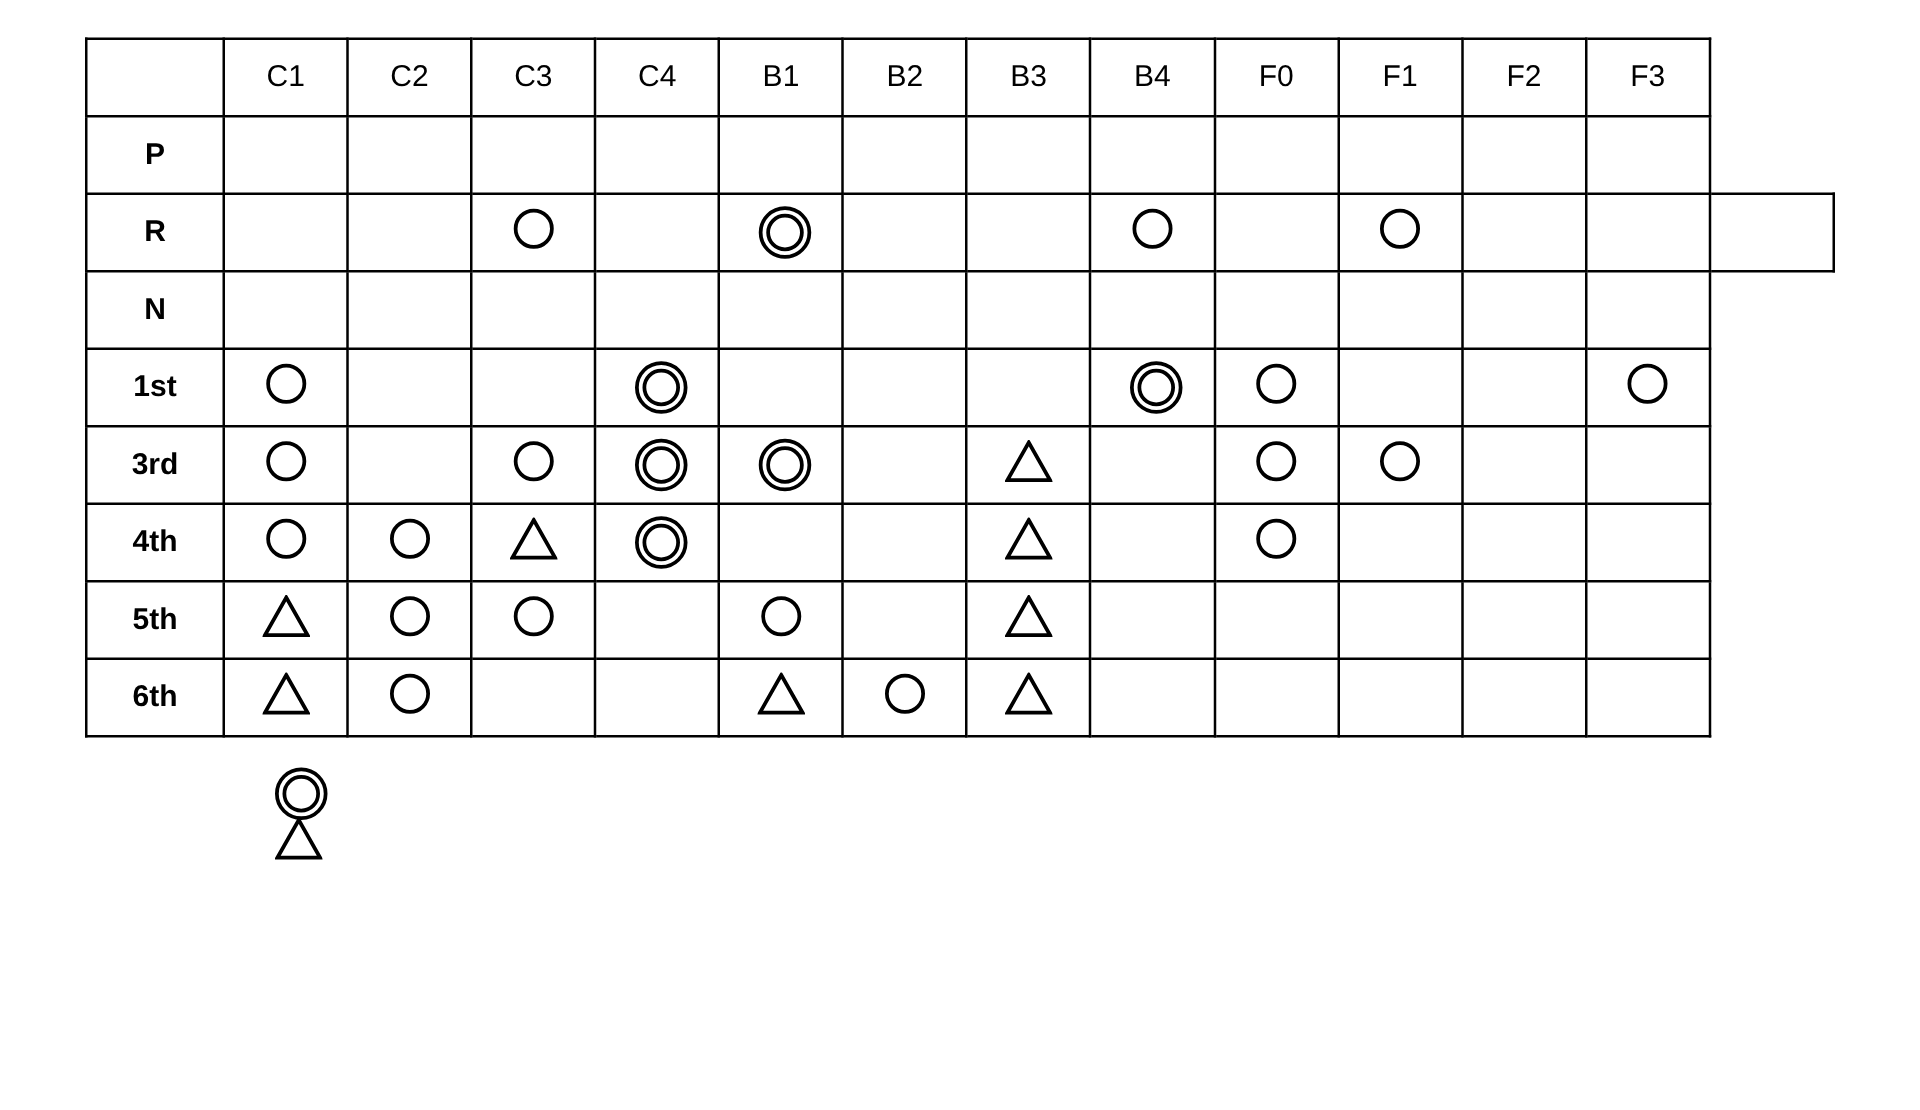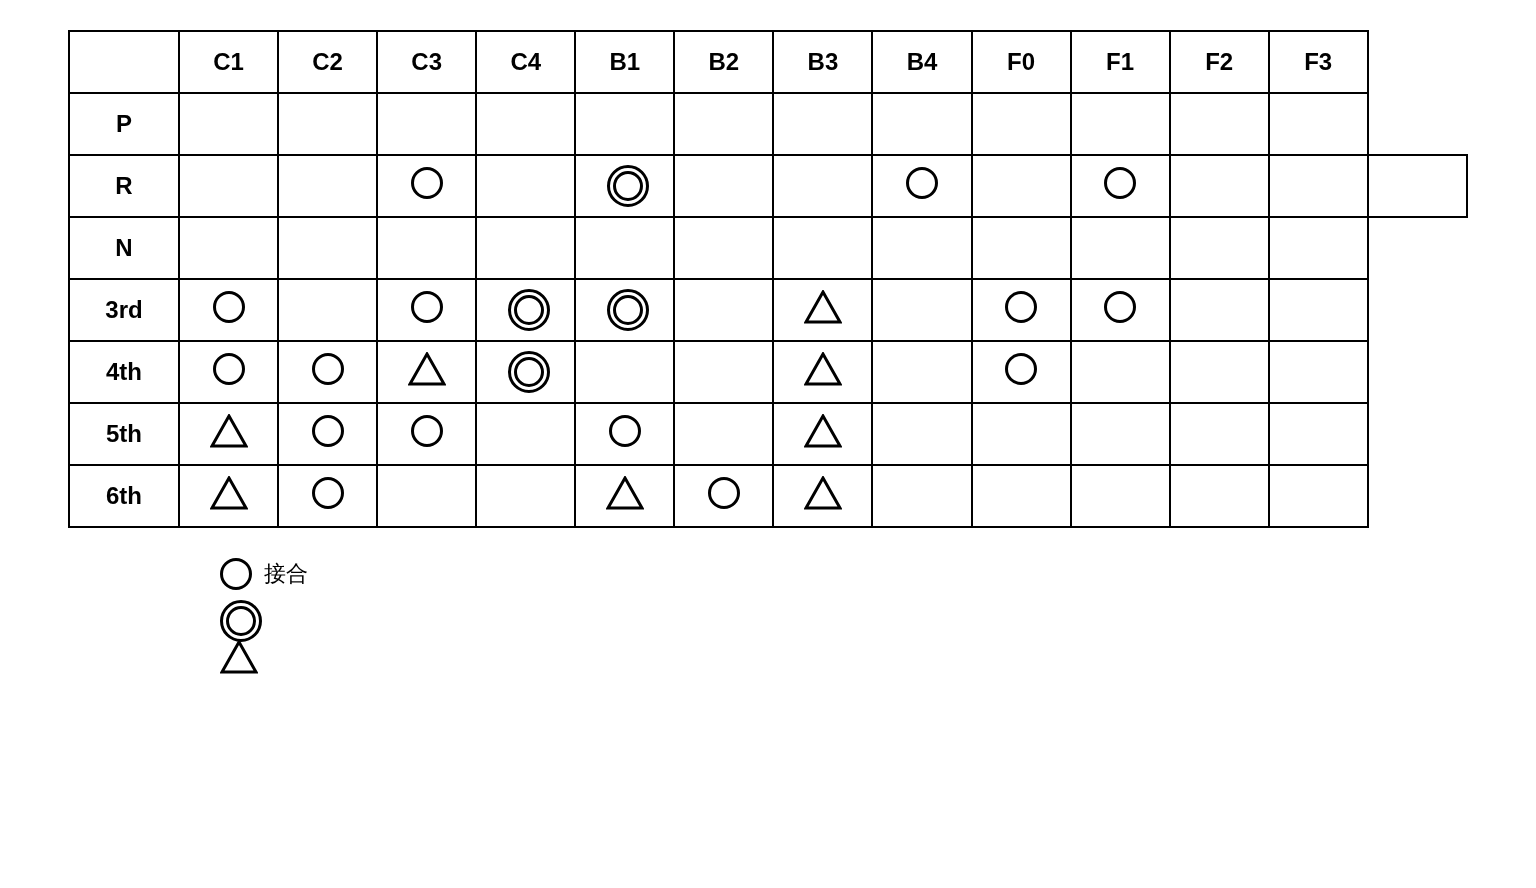--- a/index.html
+++ b/index.html
@@ -35,21 +35,21 @@
       padding: 4px;
     }
 
     th:first-child, td:first-child {
       width: 110px;
       font-size: 24px;
     }
 
     th {
       font-size: 24px;
-      font-weight: bold;
+      font-weight: normal;
     }
 
     
     .circle {
       display: inline-block;
       width: 32px;
       height: 32px;
       border: 3px solid #000;
       border-radius: 50%;
     }
@@ -175,20 +175,35 @@
           <td></td>
           <td></td>
           <td></td>
           <td></td>
           <td></td>
           <td></td>
           <td></td>
           <td></td>
         </tr>
         <tr>
+          <td>1st</td>
+          <td><span class="circle"></span></td>
+          <td></td>
+          <td></td>
+          <td><span class="double-circle"></span></td>
+          <td></td>
+          <td></td>
+          <td></td>
+          <td><span class="double-circle"></span></td>
+          <td><span class="circle"></span></td>
+          <td></td>
+          <td></td>
+          <td><span class="circle"></span></td>
+        </tr>
+        <tr>
           <td>3rd</td>
           <td><span class="circle"></span></td>
           <td></td>
           <td><span class="circle"></span></td>
           <td><span class="double-circle"></span></td>
           <td><span class="double-circle"></span></td>
           <td></td>
           <td><span class="triangle-outline"><svg viewBox="0 0 38 34" width="38" height="34">
                 <polygon points="19,2 36,32 2,32" fill="none" stroke="#000" stroke-width="3"></polygon>
               </svg></span></td>
@@ -255,24 +270,20 @@
           <td></td>
           <td></td>
           <td></td>
           <td></td>
         </tr>
       </tbody>
   </table>
 </div>
 
 <div class="legend">
-  <div class="legend-item">
-    <span class="circle"></span>
-    <span class="legend-text">接合</span>
-  </div>
   <div class="legend-item">
     <span class="double-circle"></span>
   </div>
   <div class="legend-item">
     <span class="triangle-outline">
       <svg viewBox="0 0 38 34">
           <polygon points="19,2 36,32 2,32" fill="none" stroke="#000" stroke-width="3"></polygon>
         </svg>
     </span>
   </div>

